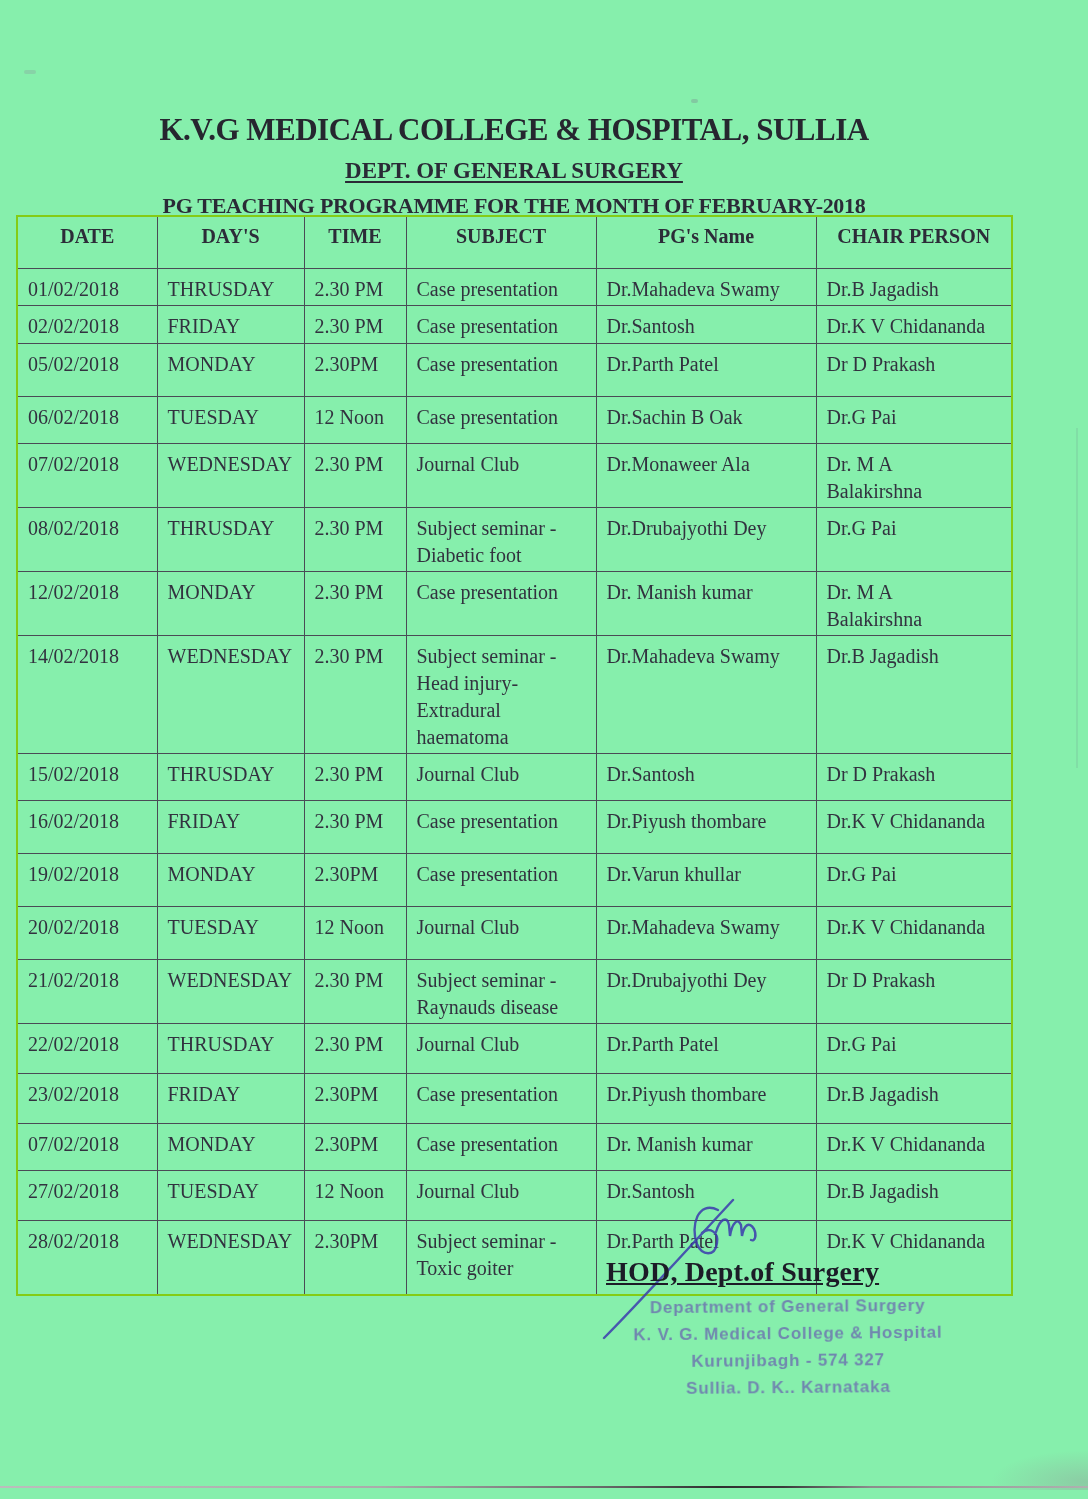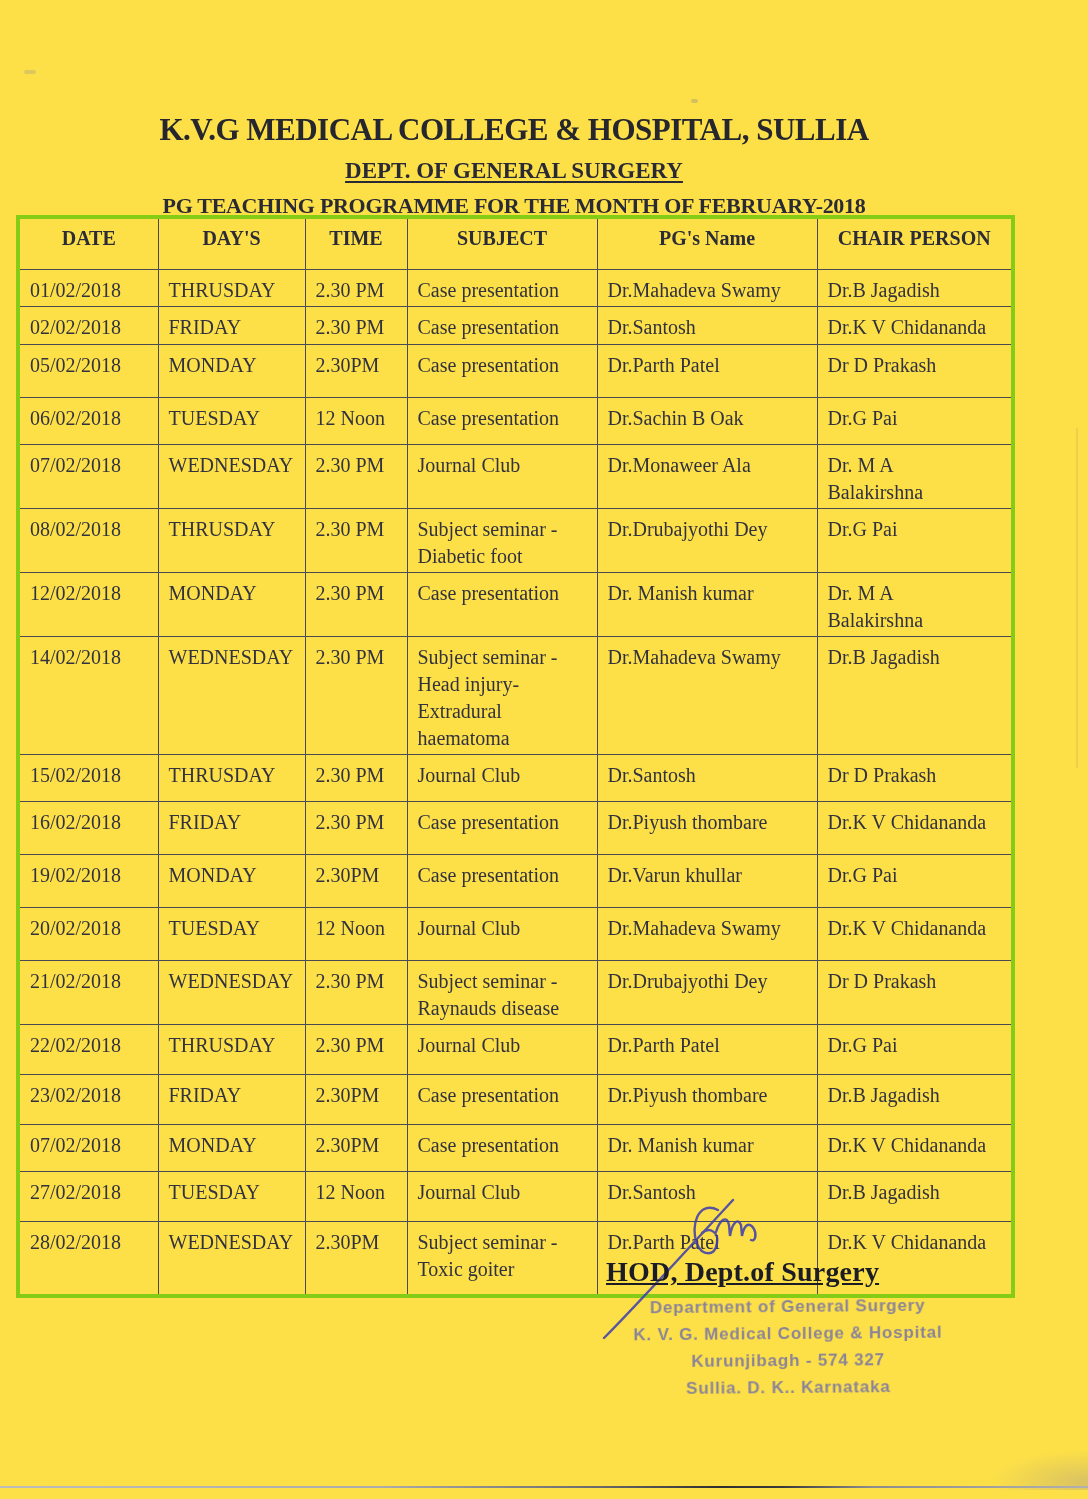--- a/index.html
+++ b/index.html
@@ -1,19 +1,19 @@
 <!DOCTYPE html>
 <html><head>
 <meta charset="utf-8">
 <style>
   html,body{margin:0;padding:0;background:#e8e8e8;}
   .page{
     position:relative;
     width:1088px;height:1499px;
-    background:#fde047;
+    background:#86efac;
     overflow:hidden;
     font-family:"Liberation Serif", serif;
     color:#30303f;
   }
   
   .doc-header{
     position:absolute;left:0;top:112px;width:1028px;
     text-align:center;
   }
   .doc-title{
@@ -25,21 +25,21 @@
     text-decoration:underline;text-decoration-thickness:2px;text-underline-offset:3px;
     margin:0 0 9px 0;
   }
   .doc-programme{
     font-size:22px;font-weight:bold;letter-spacing:-0.3px;color:#2a2a36;margin:0;
   }
   
   table.schedule{
     position:absolute;left:16px;top:215px;
     width:995px;border-collapse:collapse;table-layout:fixed;
-    border:4px solid #84cc16;
+    border:2px solid #84cc16;
   }
   table.schedule th, table.schedule td{
     border:1.5px solid #4a4a55;
     vertical-align:top;
     font-size:20px;
     white-space:pre-line;
     overflow:hidden;
   }
   table.schedule th{
     font-weight:bold;color:#2c2c38;

